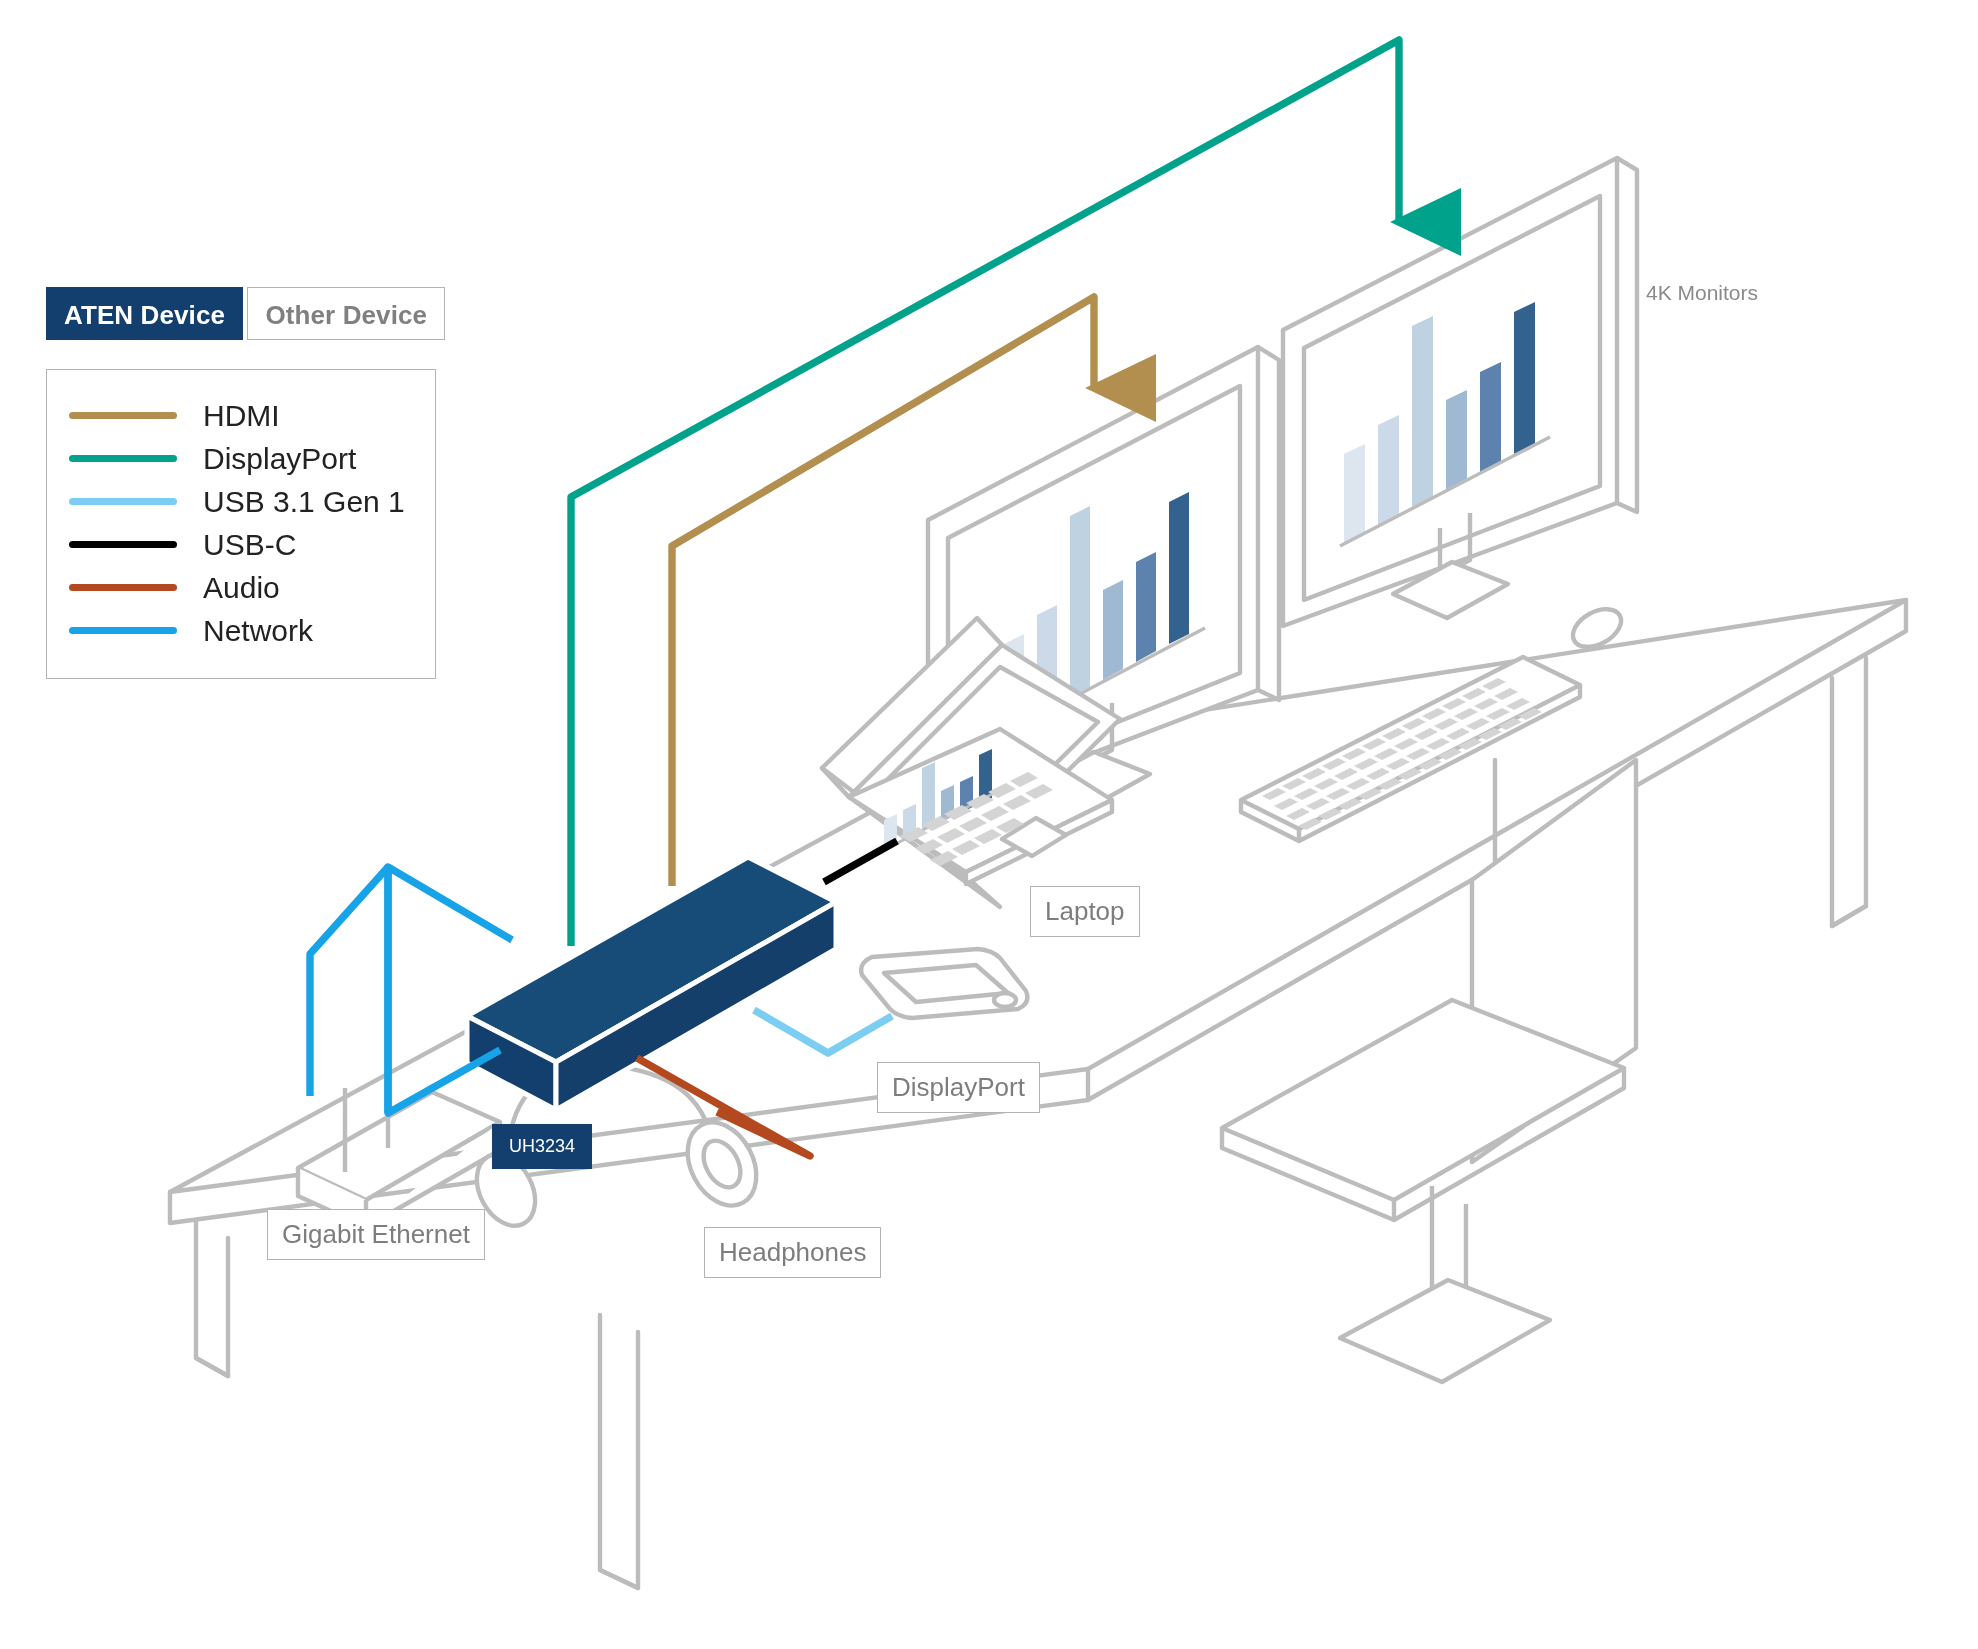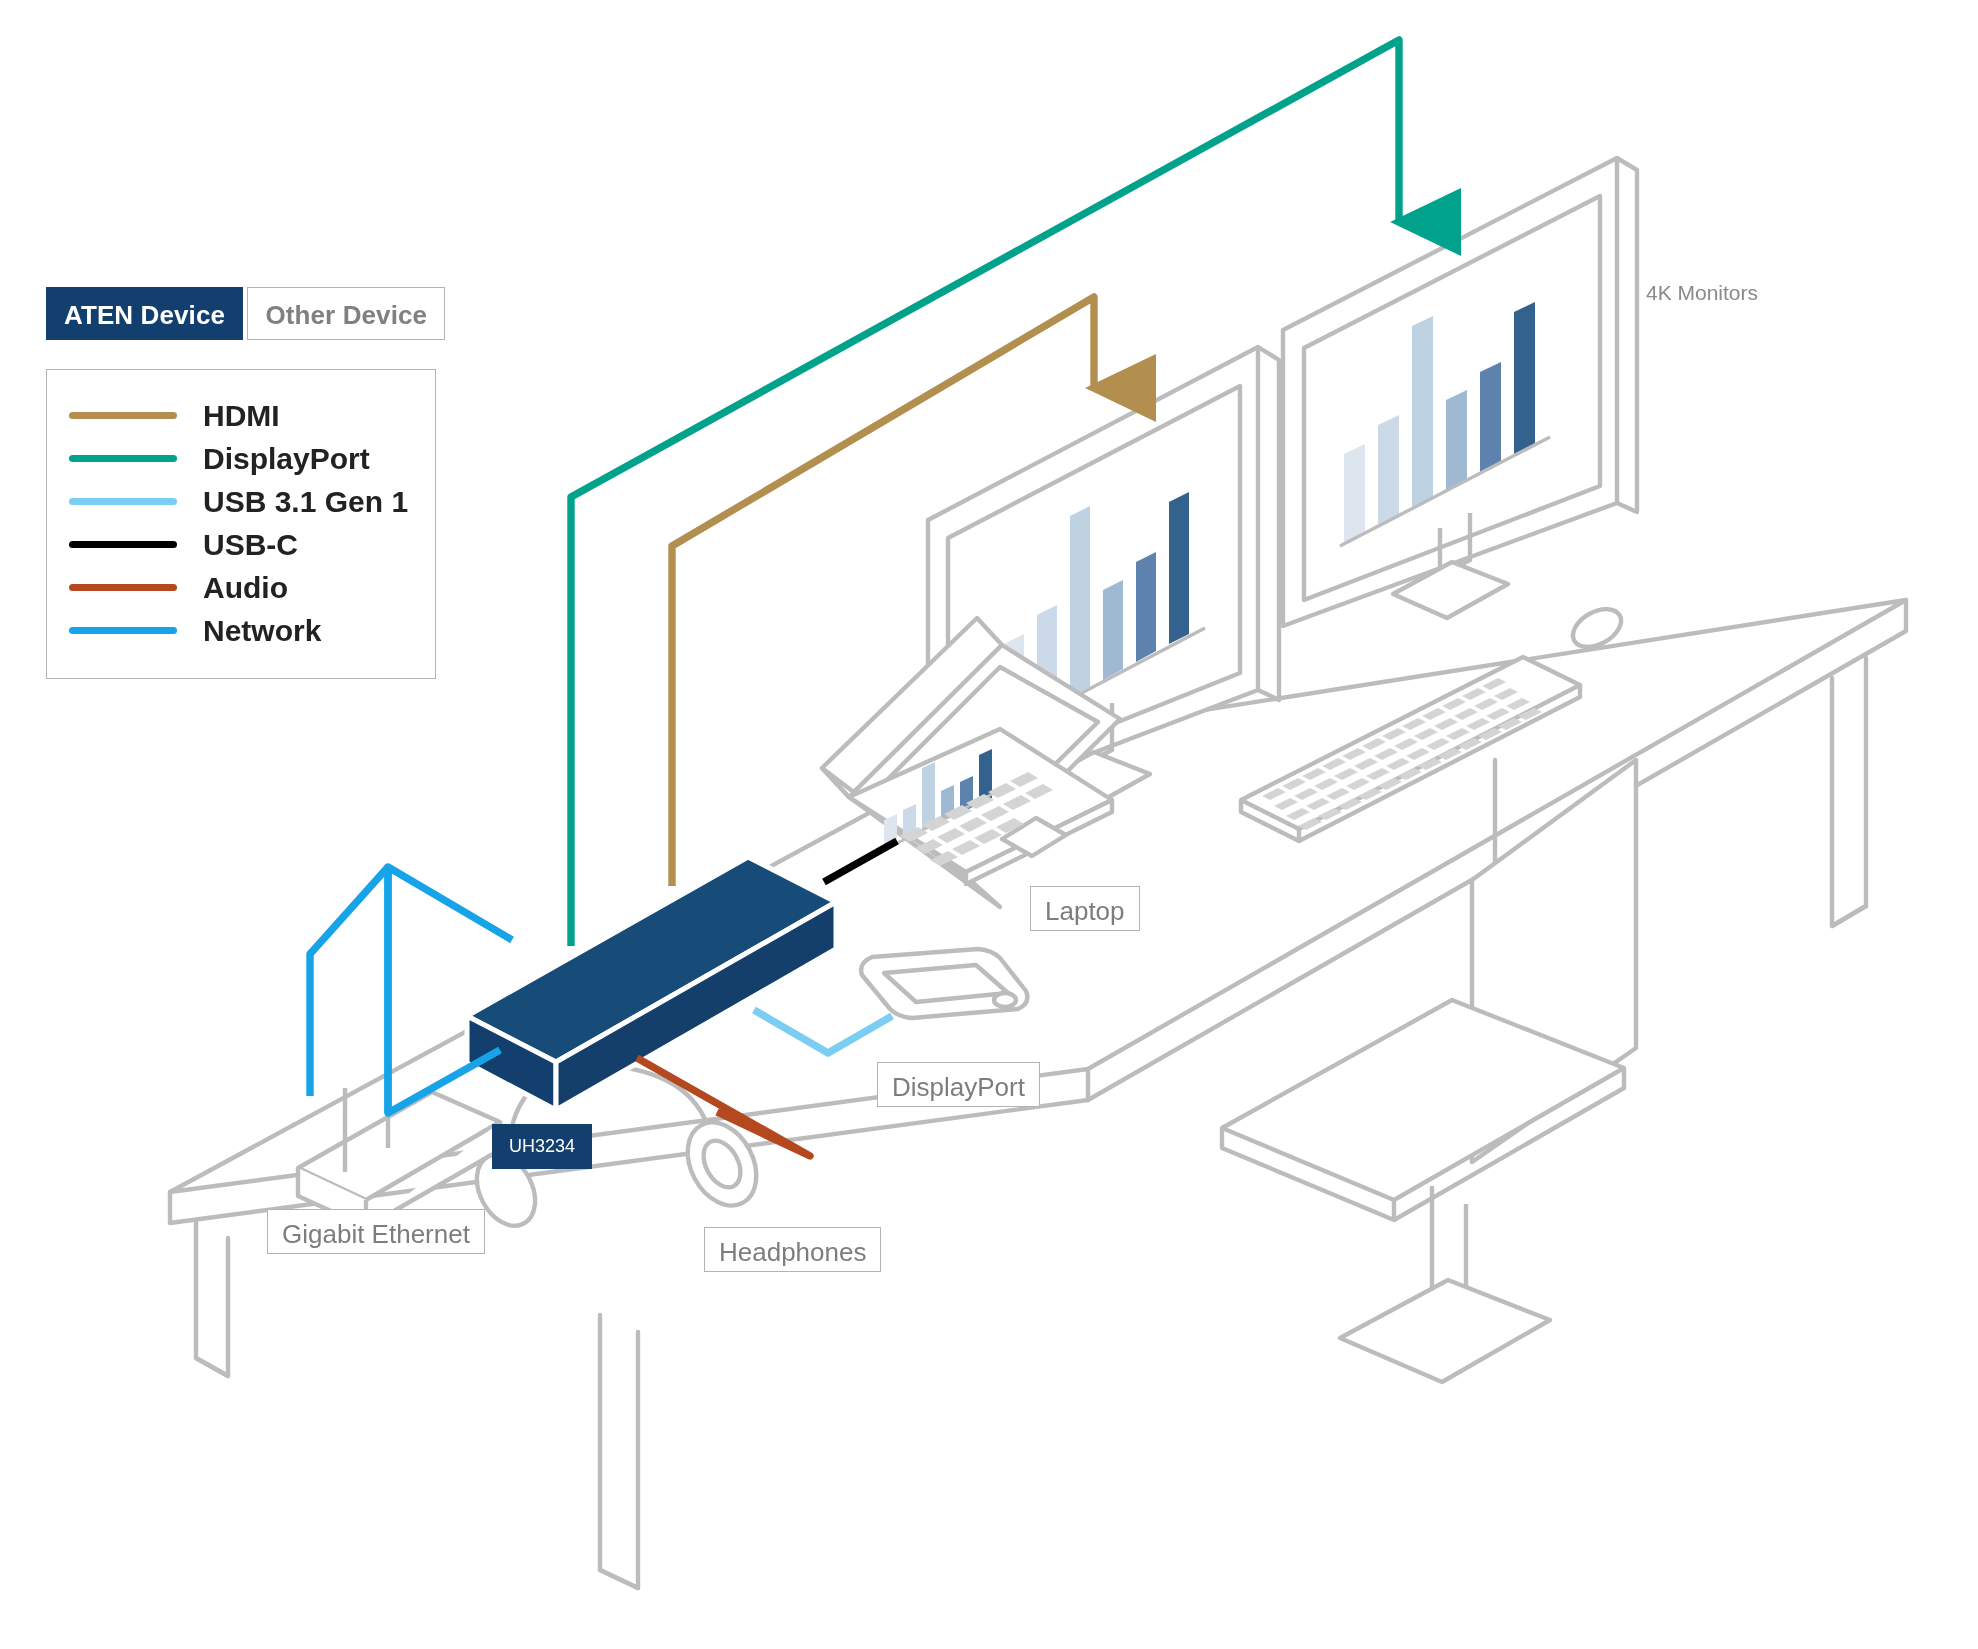--- a/index.html
+++ b/index.html
@@ -60,32 +60,31 @@
     height: 7px;
     border-radius: 4px;
     flex: 0 0 auto;
   }
   .legend-label {
     margin-left: 26px;
     font-size: 30px;
     color: #222222;
     line-height: 1;
     white-space: nowrap;
-    font-weight: bold;
   }
 
   
   .callout {
     position: absolute;
     background: #ffffff;
     border: 1.6px solid #b3b3b3;
     color: #7d7d7d;
     font-size: 26px;
     line-height: 1;
-    padding: 11px 14px 6px 14px;
+    padding: 11px 14px 12px 14px;
     white-space: nowrap;
   }
   .callout-dark {
     position: absolute;
     background: #123f6d;
     border: 1px solid #123f6d;
     color: #ffffff;
     font-size: 18px;
     line-height: 1;
     padding: 12px 16px 13px 16px;

